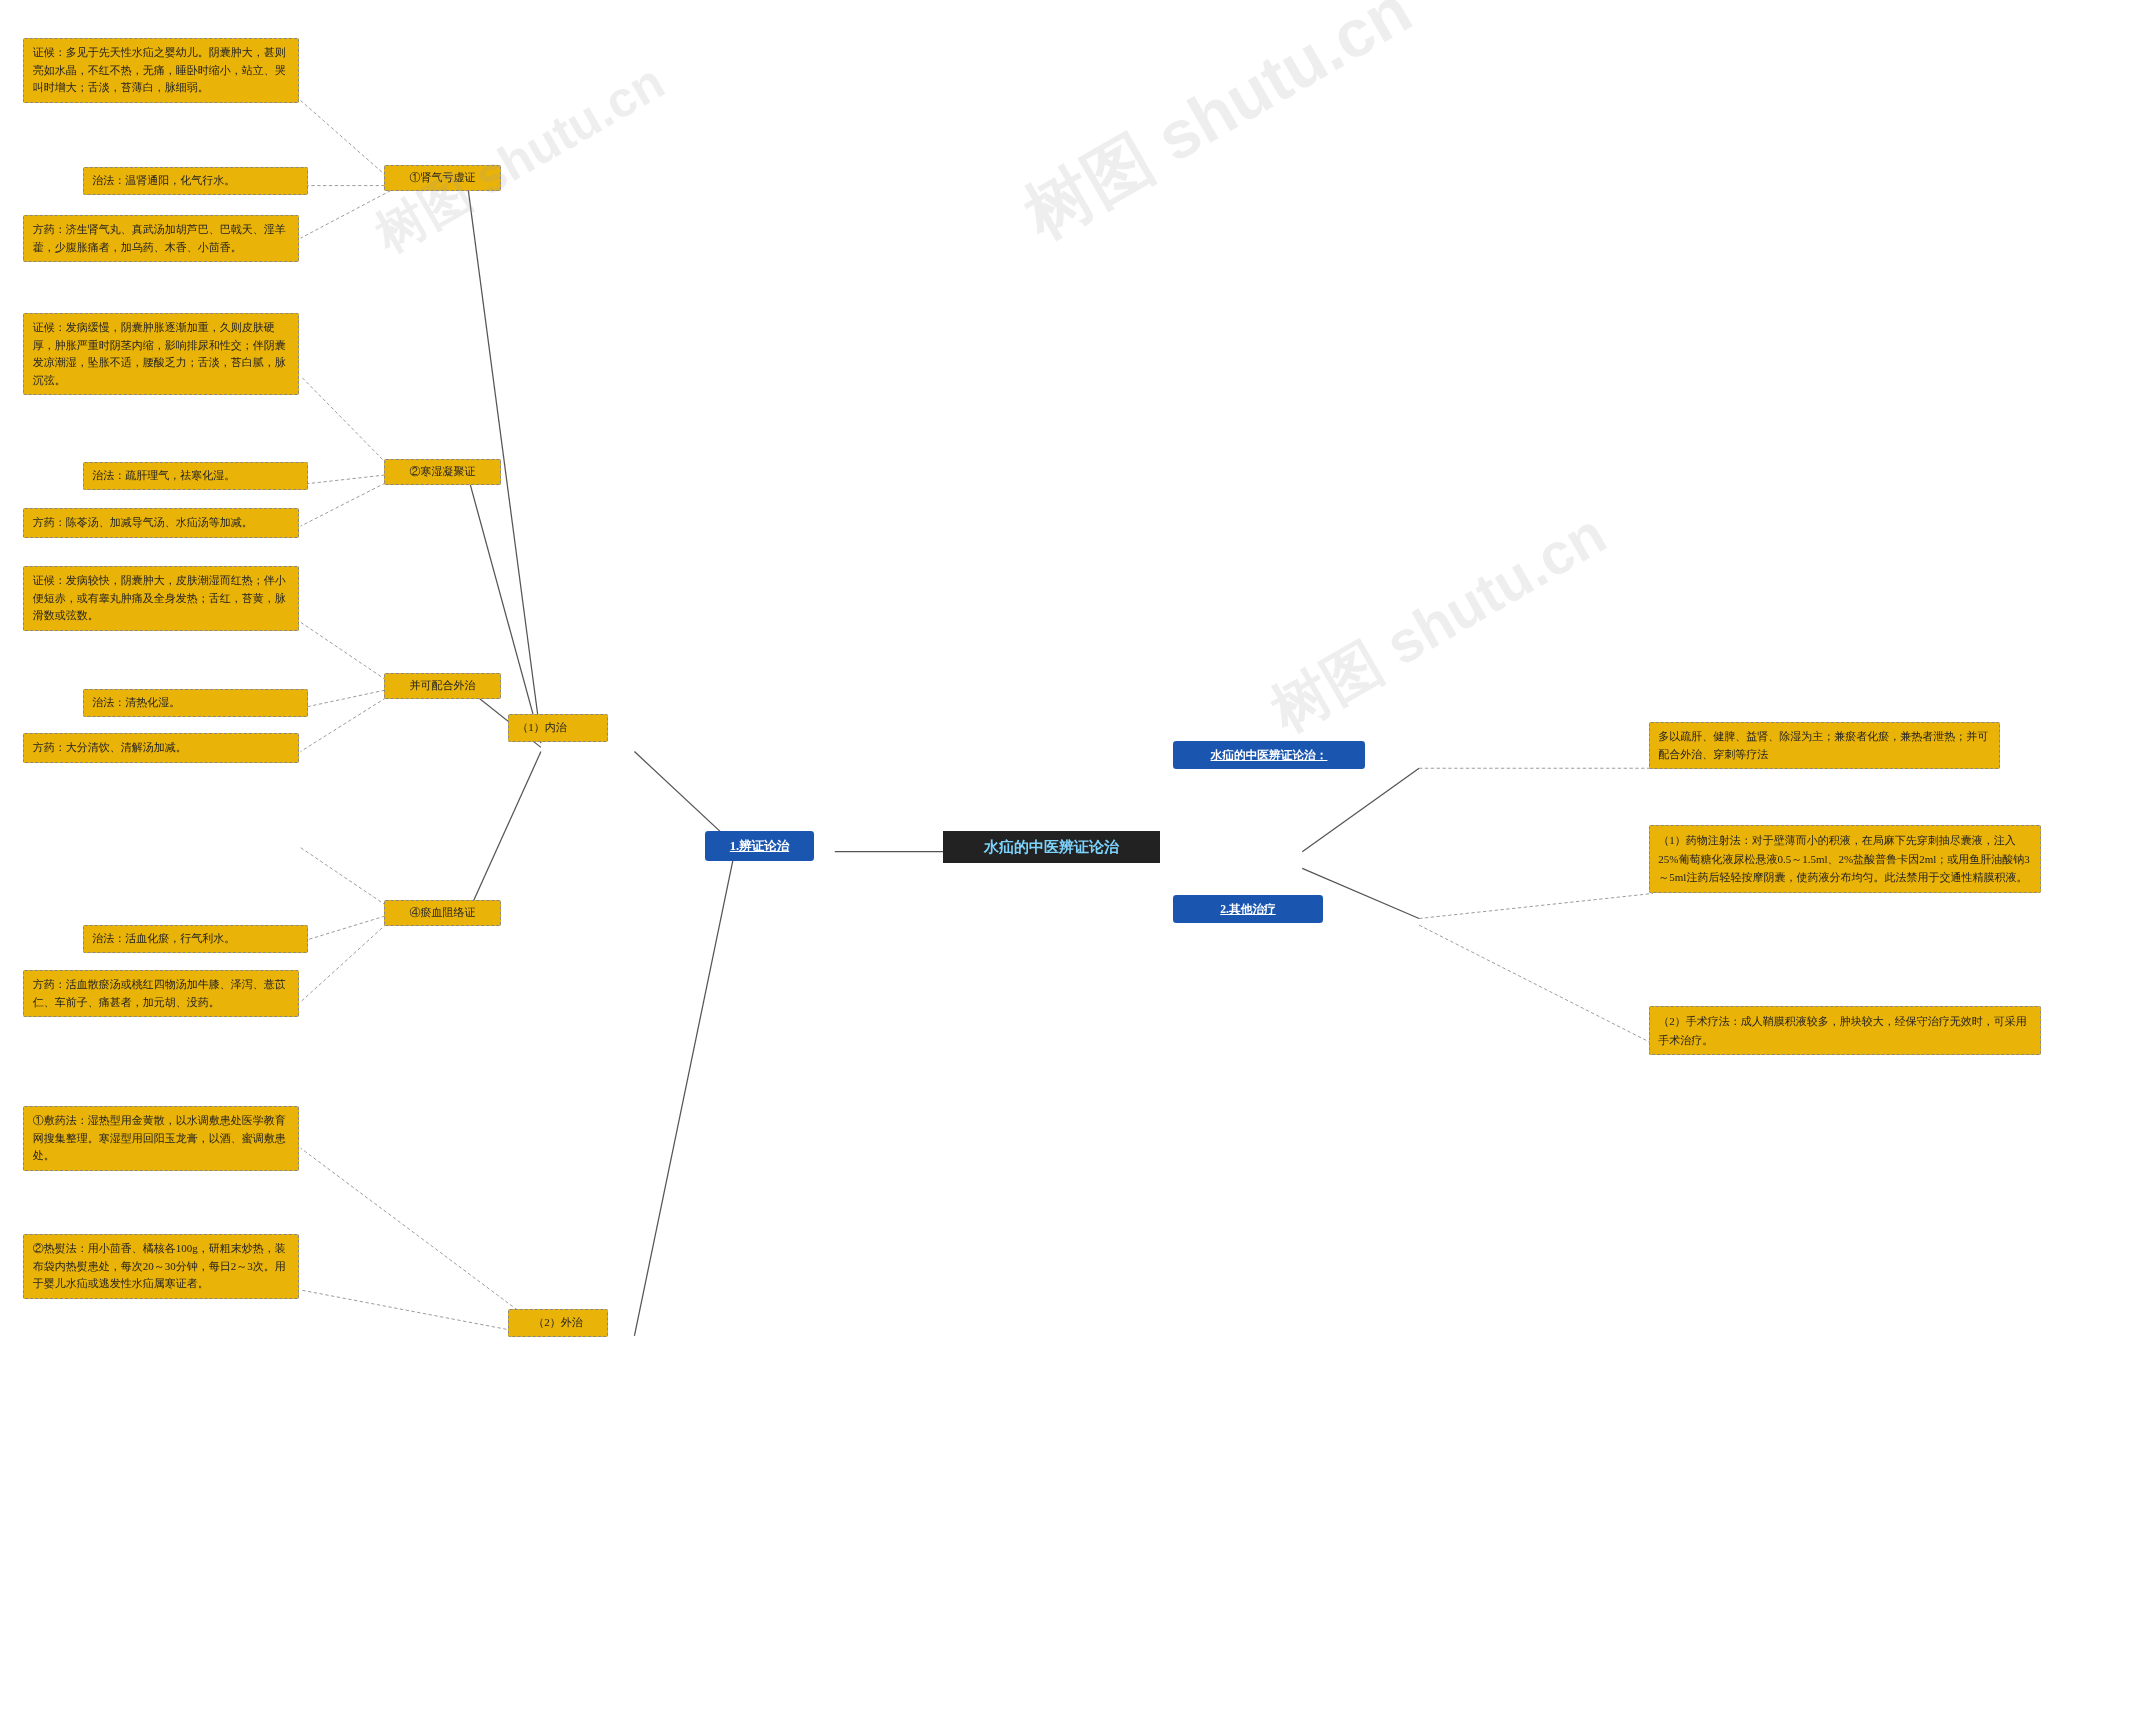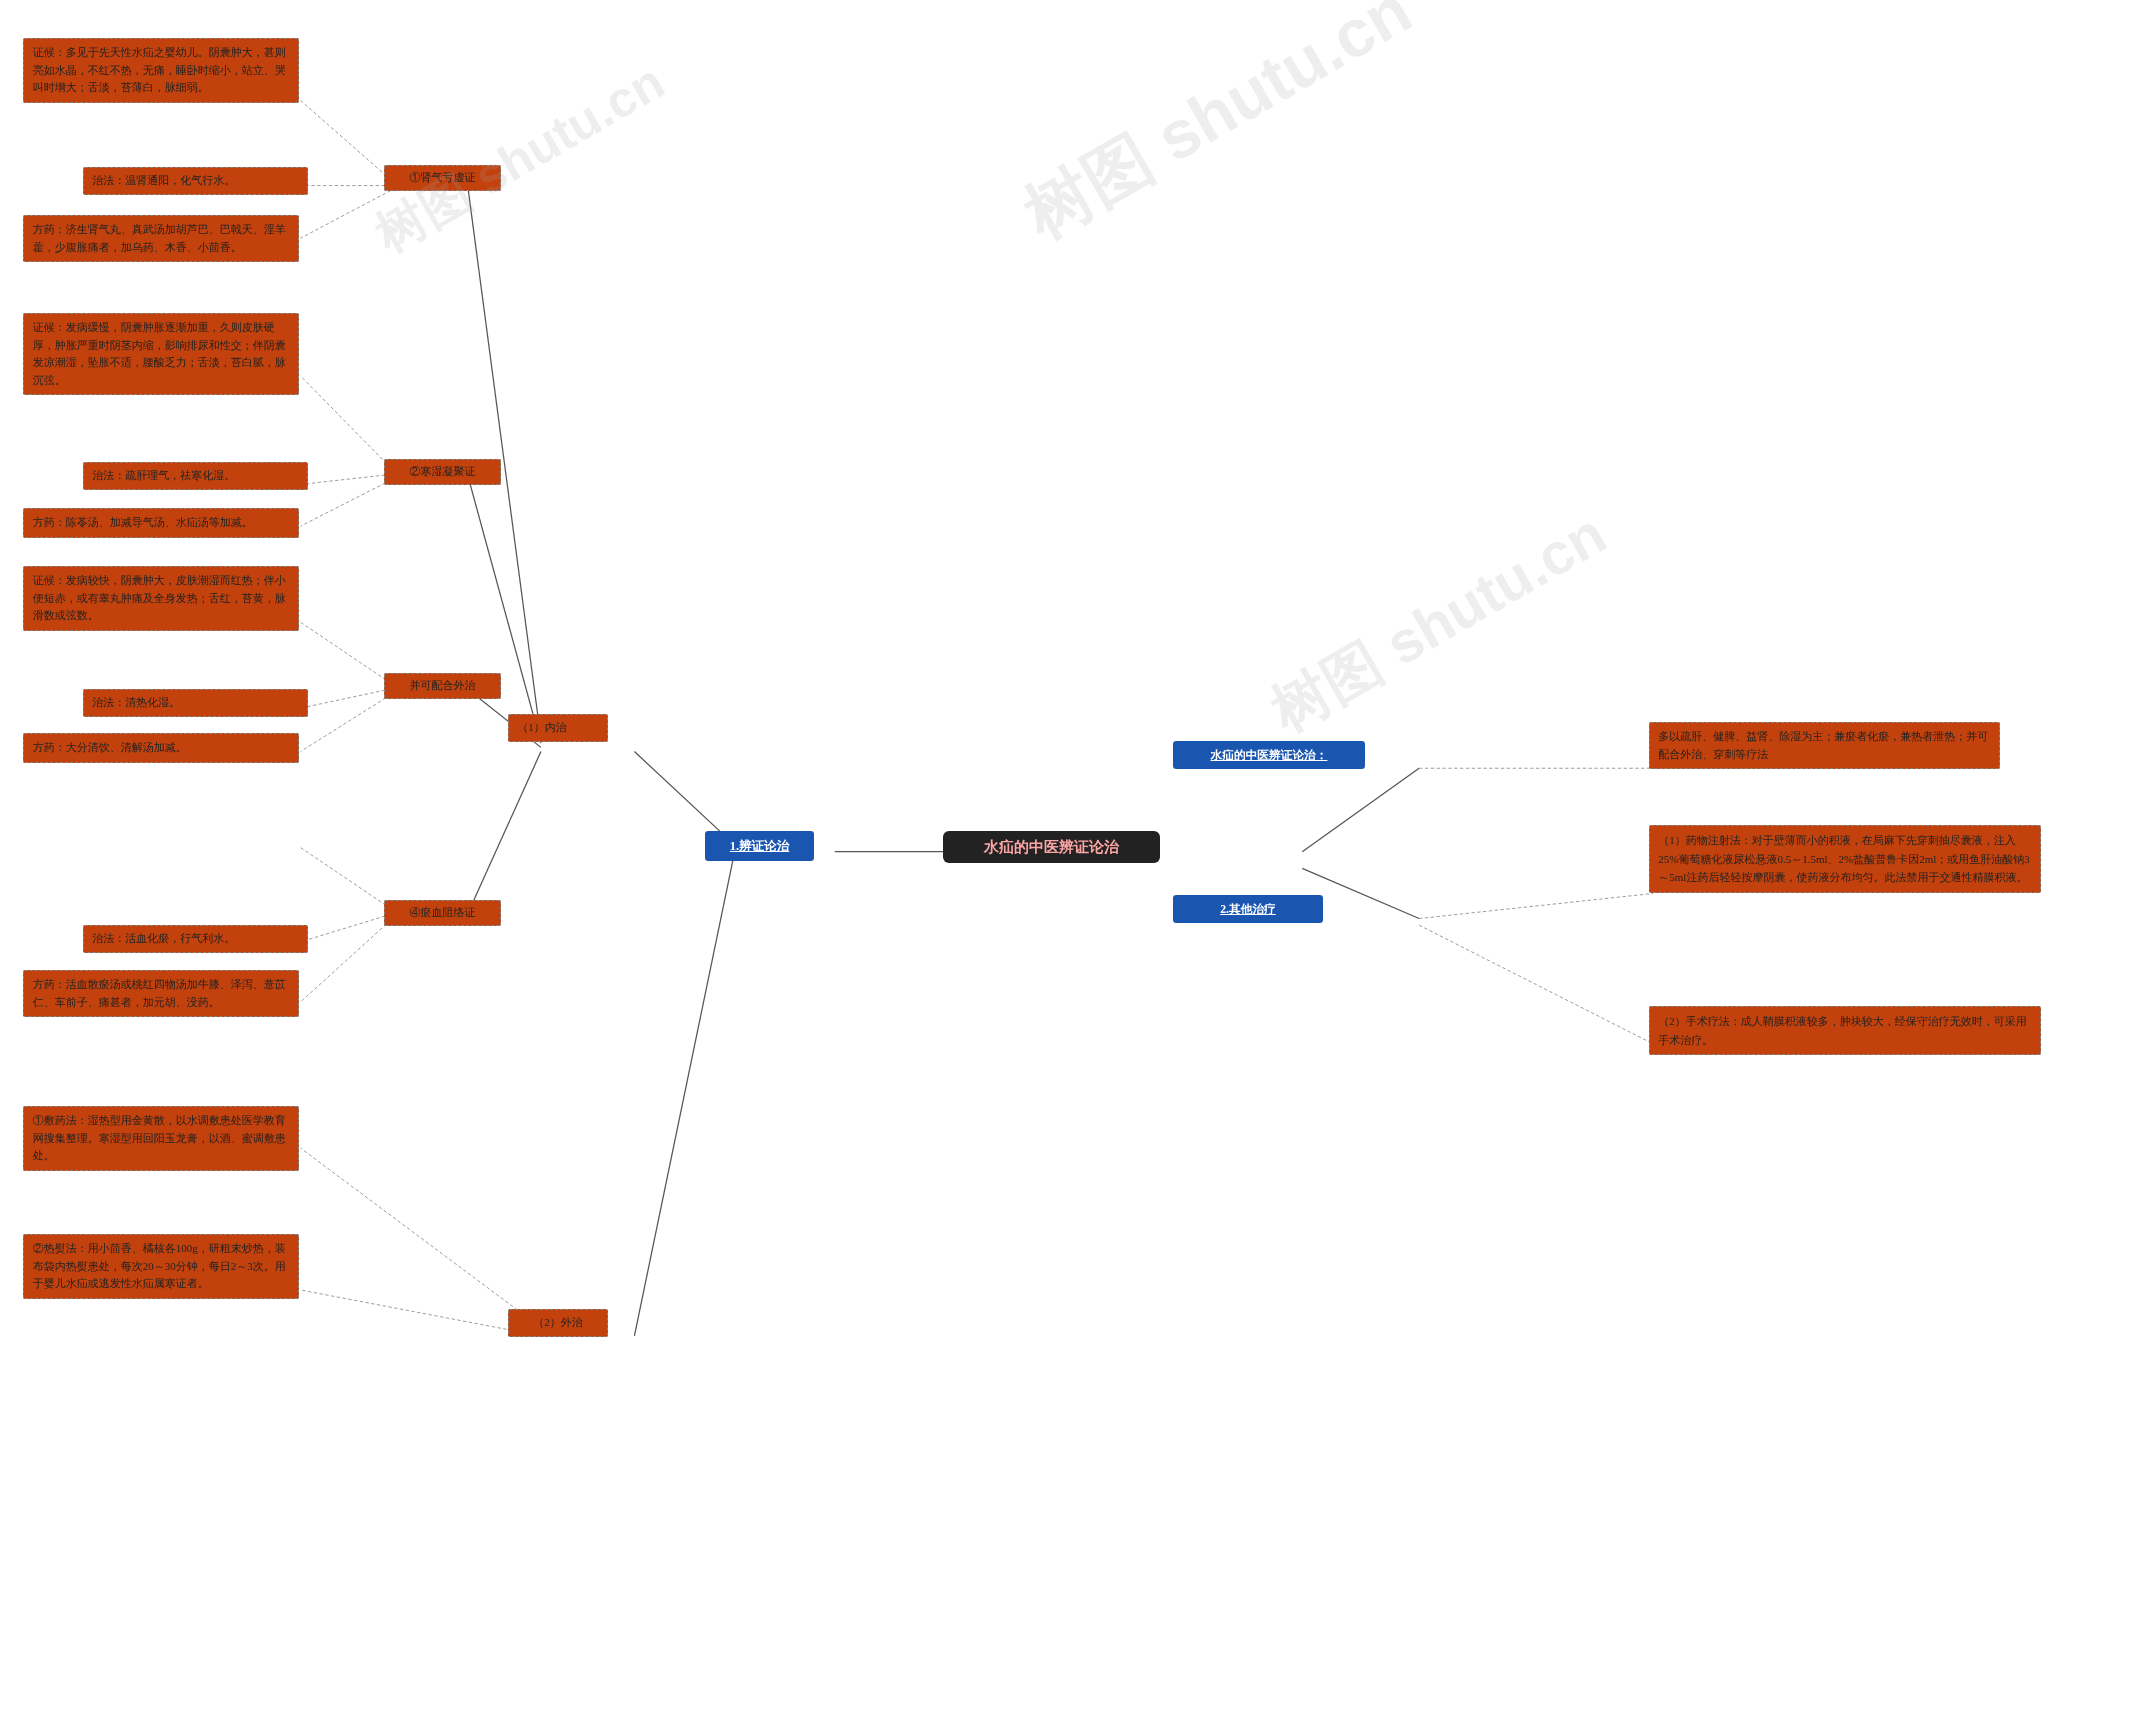--- a/index.html
+++ b/index.html
@@ -29,41 +29,41 @@
       white-space: nowrap;
       z-index: 100;
       font-family: Arial, sans-serif;
     }
     
     .dash-box {
       position: absolute;
       border: 1.3px dashed #888;
       border-radius: 1.7px;
       padding: 5px 8.3px;
-      background: #c2410c;
+      background: #eab308;
       font-size: 11px;
       line-height: 1.6;
     }
     
     .solid-box-blue {
       position: absolute;
       background: #1a56b0;
       color: #fff;
       border-radius: 3.3px;
       padding: 6.7px 15px;
       font-size: 12.5px;
       font-weight: bold;
       text-align: center;
       text-decoration: underline;
     }
     .solid-box-dark {
       position: absolute;
       background: #222;
-      color: #fca5a5;
-      border-radius: 6px;
+      color: #7dd3fc;
+      border-radius: 0;
       padding: 6.7px 15px;
       font-size: 13.4px;
       font-weight: bold;
       text-align: center;
     }
     
     .connector-svg {
       position: absolute;
       top: 0; left: 0;
       width: 100%;

